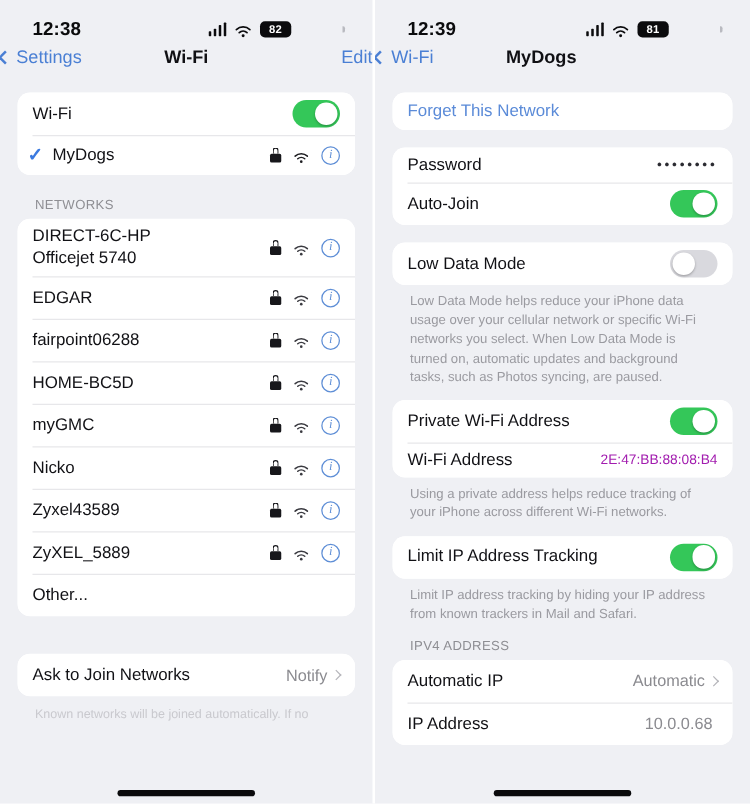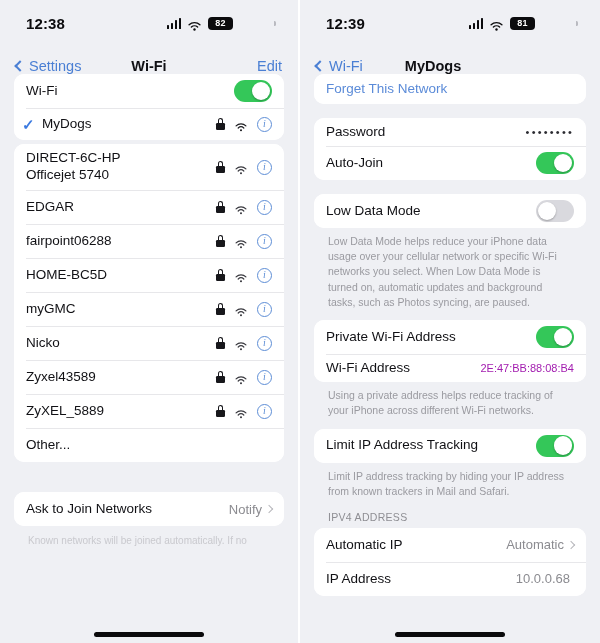--- a/index.html
+++ b/index.html
@@ -48,22 +48,22 @@
     letter-spacing: 0.2px;
   }
   .battery .nub {
     width: 2px; height: 5px; background: #b9bac0;
     border-radius: 0 1.5px 1.5px 0; margin-left: 1px;
   }
 
   
   .navbar {
     height: 36px;
-    display: flex; align-items: flex-end;
-    padding: 0 16px;
+    display: flex; align-items: flex-start;
+    padding: 0 0;
     position: relative;
   }
   .nav-back {
     display: flex; align-items: center; gap: 4px;
     color: #4a7fd4; font-size: 14.5px;
     white-space: nowrap;
   }
   .chev-left {
     width: 8px; height: 8px;
     border-left: 2px solid #4a7fd4;
@@ -258,20 +258,21 @@
                   <path d="M8 10.4a1.2 1.2 0 100-2.4 1.2 1.2 0 000 2.4z" fill="#1d1d21"></path>
                   <path d="M4.8 6.6a4.7 4.7 0 016.4 0" stroke="#1d1d21" stroke-width="1.4" fill="none" stroke-linecap="round"></path>
                   <path d="M2.4 4.2a8 8 0 0111.2 0" stroke="#1d1d21" stroke-width="1.4" fill="none" stroke-linecap="round"></path>
                 </svg>
             </span>
             <span class="info-icon">i</span>
           </span>
         </div>
       </div>
 
+      <div class="group-header">NETWORKS</div>
 
       <div class="group" id="networks-group">
           <div class="row" style="min-height: 46px;">
             <span class="row-label twoline">DIRECT-6C-HP<br><span>Officejet 5740</span></span>
             <span class="spacer"></span>
             <span class="icon-cluster">
               <span class="lock-icon">
                 <span class="shackle"></span>
                 <span class="body"></span>
               </span>

